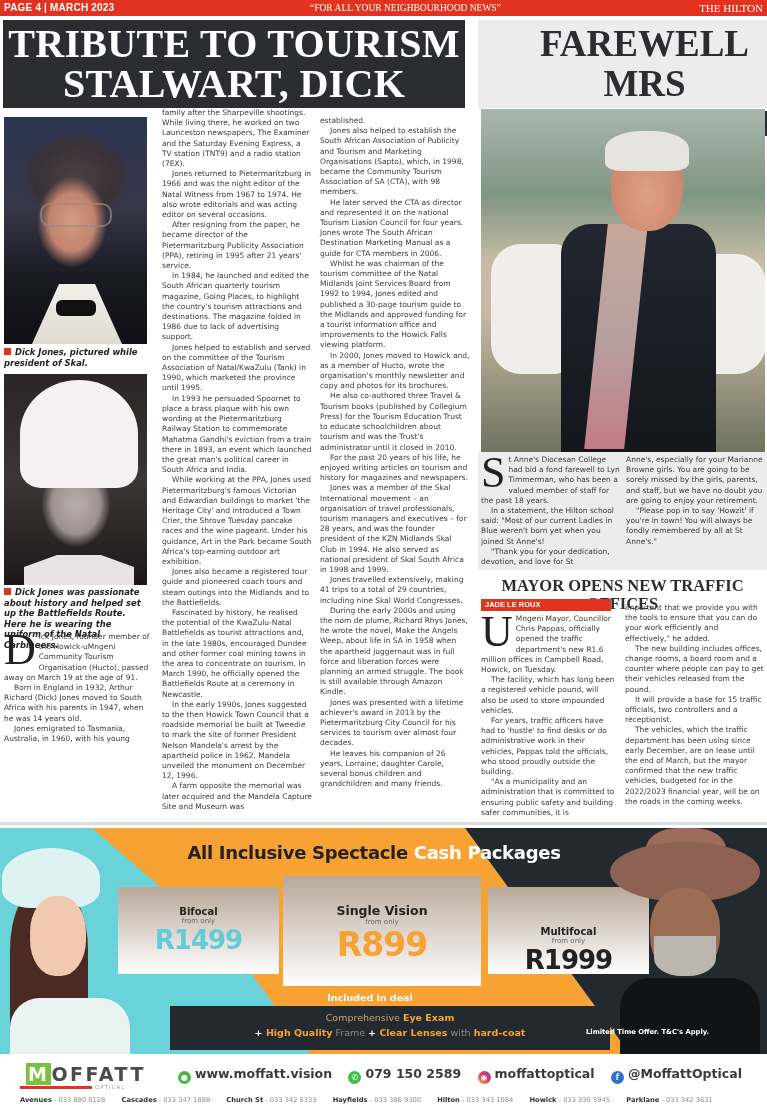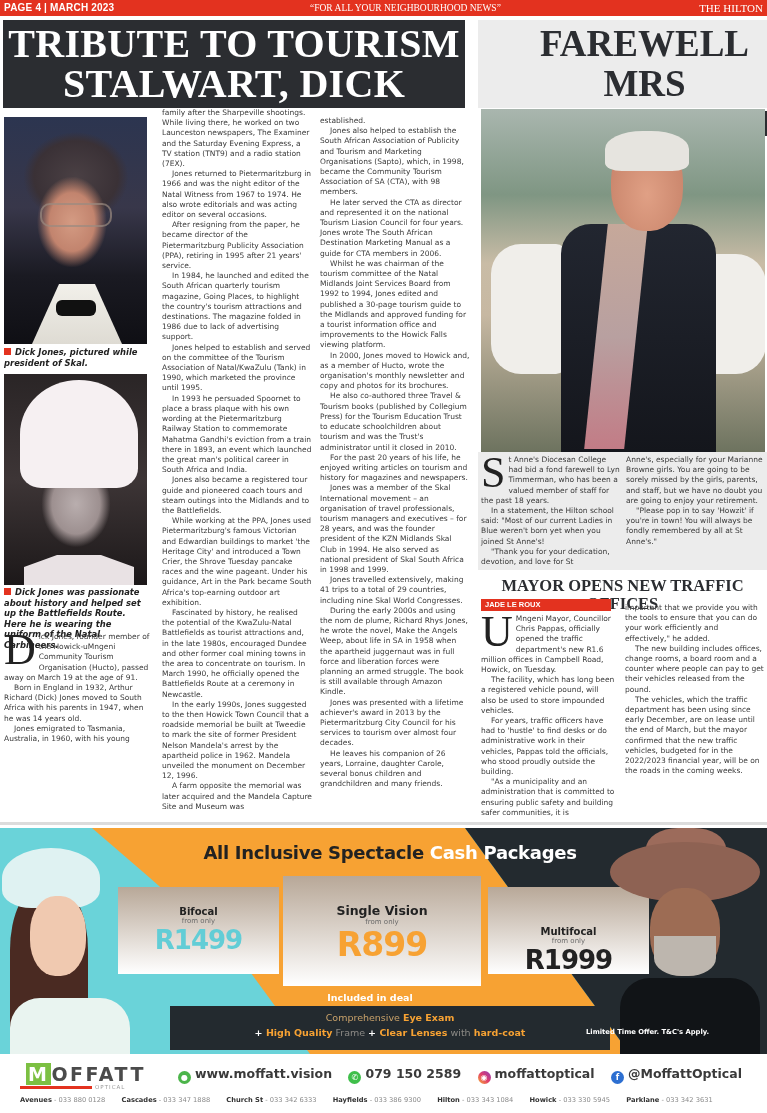--- a/index.html
+++ b/index.html
@@ -67,21 +67,21 @@
   .c7 { left: 625px; top: 603px; width: 140px; }
 
   .sep { position: absolute; left: 0; top: 822px; width: 767px; height: 3px; background: #dcdcdc; }
 
   
   .ad { position: absolute; left: 0; top: 828px; width: 767px; height: 226px; overflow: hidden; background: #6ad3d9; }
   .ad .orange { position: absolute; left: 0; top: 0; width: 767px; height: 226px; background: #f7a233; clip-path: polygon(90px 0, 465px 0, 630px 226px, 300px 226px, 90px 226px, 70px 0); }
   .ad .teal-cut { position: absolute; left: 0; top: 0; width: 767px; height: 226px; background: #6ad3d9; clip-path: polygon(0 0, 92px 0, 150px 50px, 240px 130px, 310px 226px, 0 226px); }
   .ad .dark { position: absolute; left: 0; top: 0; width: 767px; height: 226px; background: #232a2f; clip-path: polygon(465px 0, 767px 0, 767px 226px, 630px 226px); }
   .ad .strip { position: absolute; left: 170px; top: 178px; width: 440px; height: 44px; background: #232a2f; }
-  .ad .title { position: absolute; left: 160px; top: 14px; width: 460px; text-align: center; font-family: "DejaVu Sans", sans-serif; font-weight: bold; font-size: 18px; color: #222; letter-spacing: -0.3px; }
+  .ad .title { position: absolute; left: 144px; top: 14px; width: 460px; text-align: center; font-family: "DejaVu Sans", sans-serif; font-weight: bold; font-size: 18px; color: #222; letter-spacing: -0.3px; }
   .ad .title .w { color: #fff; }
   .card { position: absolute; background: linear-gradient(180deg, #b8a898 0%, #d8cfc6 45%, #ffffff 100%); text-align: center; }
   .card .name { font-family: "DejaVu Sans", sans-serif; font-weight: bold; color: #222; }
   .card .from { font-family: "DejaVu Sans", sans-serif; font-size: 7px; color: #6a6a6a; }
   .card .price { font-family: "DejaVu Sans", sans-serif; font-weight: bold; letter-spacing: -1px; }
   .card-bi { left: 118px; top: 59px; width: 161px; height: 87px; padding-top: 19px; }
   .card-bi .name { font-size: 10px; } .card-bi .price { font-size: 26px; color: #62cdd6; line-height: 30px; }
   .card-sv { left: 283px; top: 48px; width: 198px; height: 110px; padding-top: 27px; }
   .card-sv .name { font-size: 12.5px; } .card-sv .price { font-size: 33px; color: #f7a233; line-height: 38px; }
   .card-mf { left: 488px; top: 59px; width: 161px; height: 87px; padding-top: 19px; }
@@ -157,22 +157,22 @@
   <p>Born in England in 1932, Arthur Richard (Dick) Jones moved to South Africa with his parents in 1947, when he was 14 years old.</p>
   <p>Jones emigrated to Tasmania, Australia, in 1960, with his young</p>
 </div>
 <div class="col c2">
   <p class="noind">family after the Sharpeville shootings. While living there, he worked on two Launceston newspapers, The Examiner and the Saturday Evening Express, a TV station (TNT9) and a radio station (7EX).</p>
   <p>Jones returned to Pietermaritzburg in 1966 and was the night editor of the Natal Witness from 1967 to 1974. He also wrote editorials and was acting editor on several occasions.</p>
   <p>After resigning from the paper, he became director of the Pietermaritzburg Publicity Association (PPA), retiring in 1995 after 21 years' service.</p>
   <p>In 1984, he launched and edited the South African quarterly tourism magazine, Going Places, to highlight the country's tourism attractions and destinations. The magazine folded in 1986 due to lack of advertising support.</p>
   <p>Jones helped to establish and served on the committee of the Tourism Association of Natal/KwaZulu (Tank) in 1990, which marketed the province until 1995.</p>
   <p>In 1993 he persuaded Spoornet to place a brass plaque with his own wording at the Pietermaritzburg Railway Station to commemorate Mahatma Gandhi's eviction from a train there in 1893, an event which launched the great man's political career in South Africa and India.</p>
+  <p>While working at the PPA, Jones used Pietermaritzburg's famous Victorian and Edwardian buildings to market 'the Heritage City' and introduced a Town Crier, the Shrove Tuesday pancake races and the wine pageant. Under his guidance, Art in the Park became South Africa's top-earning outdoor art exhibition.</p>
   <p>Jones also became a registered tour guide and pioneered coach tours and steam outings into the Midlands and to the Battlefields.</p>
-  <p>While working at the PPA, Jones used Pietermaritzburg's famous Victorian and Edwardian buildings to market 'the Heritage City' and introduced a Town Crier, the Shrove Tuesday pancake races and the wine pageant. Under his guidance, Art in the Park became South Africa's top-earning outdoor art exhibition.</p>
   <p>Fascinated by history, he realised the potential of the KwaZulu-Natal Battlefields as tourist attractions and, in the late 1980s, encouraged Dundee and other former coal mining towns in the area to concentrate on tourism. In March 1990, he officially opened the Battlefields Route at a ceremony in Newcastle.</p>
   <p>In the early 1990s, Jones suggested to the then Howick Town Council that a roadside memorial be built at Tweedie to mark the site of former President Nelson Mandela's arrest by the apartheid police in 1962. Mandela unveiled the monument on December 12, 1996.</p>
   <p>A farm opposite the memorial was later acquired and the Mandela Capture Site and Museum was</p>
 </div>
 <div class="col c3">
   <p class="noind">established.</p>
   <p>Jones also helped to establish the South African Association of Publicity and Tourism and Marketing Organisations (Sapto), which, in 1998, became the Community Tourism Association of SA (CTA), with 98 members.</p>
   <p>He later served the CTA as director and represented it on the national Tourism Liasion Council for four years. Jones wrote The South African Destination Marketing Manual as a guide for CTA members in 2006.</p>
   <p>Whilst he was chairman of the tourism committee of the Natal Midlands Joint Services Board from 1992 to 1994, Jones edited and published a 30-page tourism guide to the Midlands and approved funding for a tourist information office and improvements to the Howick Falls viewing platform.</p>
   <p>In 2000, Jones moved to Howick and, as a member of Hucto, wrote the organisation's monthly newsletter and copy and photos for its brochures.</p>
@@ -210,20 +210,21 @@
 <div class="col c6">
   <span class="dropcap">U</span>
   <p class="noind">Mngeni Mayor, Councillor Chris Pappas, officially opened the traffic department's new R1.6 million offices in Campbell Road, Howick, on Tuesday.</p>
   <p>The facility, which has long been a registered vehicle pound, will also be used to store impounded vehicles.</p>
   <p>For years, traffic officers have had to 'hustle' to find desks or do administrative work in their vehicles, Pappas told the officials, who stood proudly outside the building.</p>
   <p>"As a municipality and an administration that is committed to ensuring public safety and building safer communities, it is</p>
 </div>
 <div class="col c7">
   <p class="noind">important that we provide you with the tools to ensure that you can do your work efficiently and effectively," he added.</p>
   <p>The new building includes offices, change rooms, a board room and a counter where people can pay to get their vehicles released from the pound.</p>
+  <p>It will provide a base for 15 traffic officials, two controllers and a receptionist.</p>
   <p>The vehicles, which the traffic department has been using since early December, are on lease until the end of March, but the mayor confirmed that the new traffic vehicles, budgeted for in the 2022/2023 financial year, will be on the roads in the coming weeks.</p>
 </div>
 
 <div class="sep"></div>
 
 <div class="ad">
   <div class="orange"></div>
   <div class="teal-cut"></div>
   <div class="dark"></div>
   <div class="woman">

